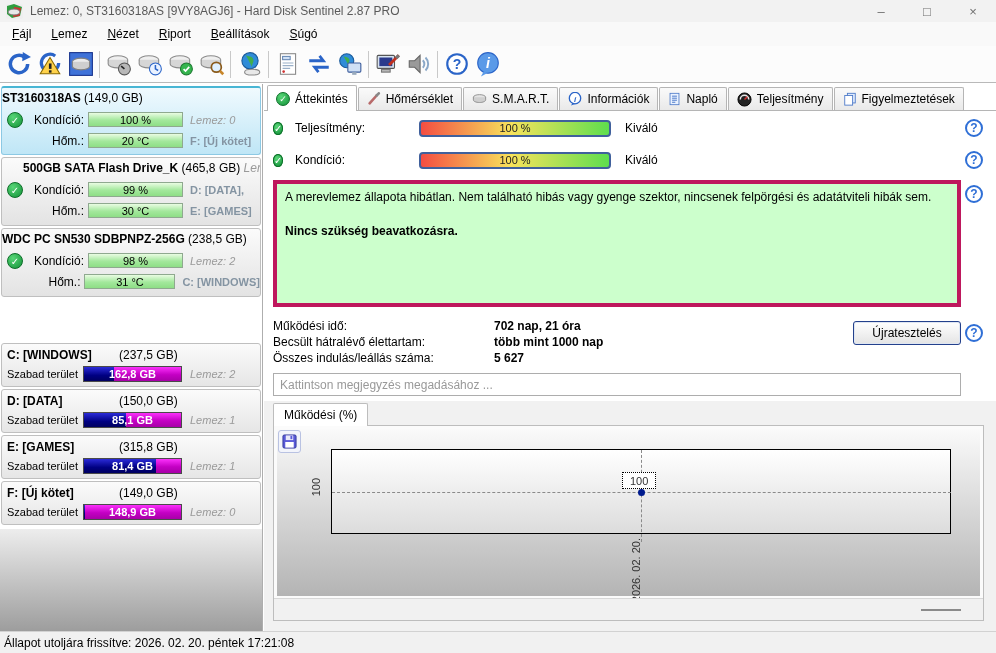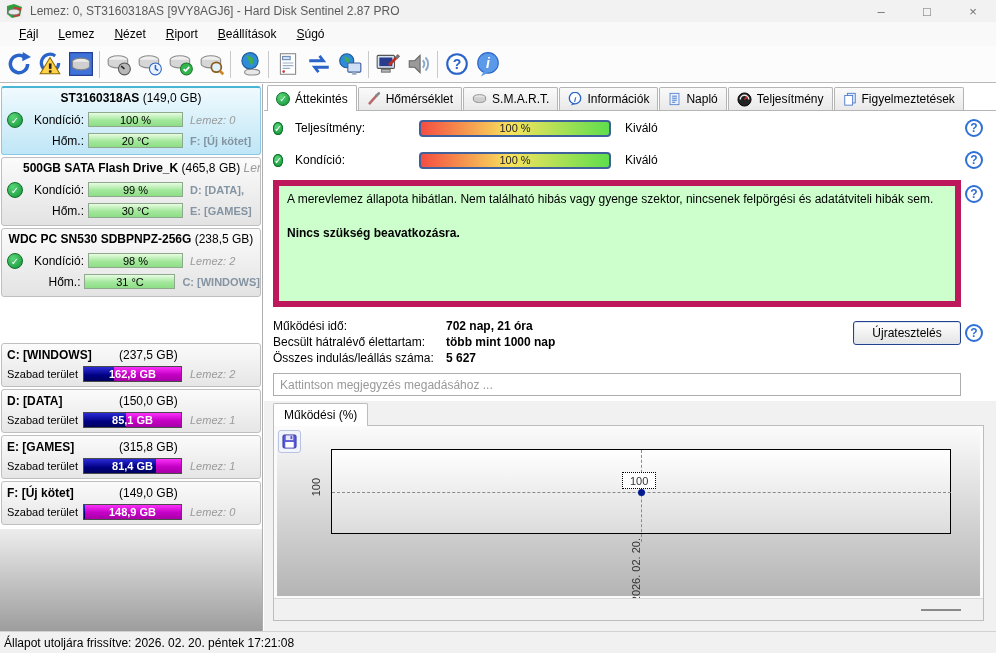--- a/index.html
+++ b/index.html
@@ -7,35 +7,35 @@
   #app { position:relative; width:996px; height:653px; background:#fff; overflow:hidden; font-size:12px; color:#000; }
 
   
   .titlebar { position:absolute; top:0; left:0; right:0; height:22px; background:#f2f2f2; display:flex; align-items:center; }
   .app-icon { width:17px; height:15px; margin:0 7px 0 6px; }
   .title-text { color:#5a5a5a; font-size:12px; white-space:nowrap; }
   .win-controls { margin-left:auto; display:flex; height:100%; }
   .win-btn { width:46px; height:100%; display:flex; align-items:center; justify-content:center; color:#707070; font-size:13px; cursor:default; }
 
   
-  .menubar { position:absolute; top:22px; left:0; right:0; height:24px; background:#f9f9f9; display:flex; align-items:center; padding-left:9px; }
+  .menubar { position:absolute; top:22px; left:0; right:0; height:24px; background:#f9f9f9; display:flex; align-items:center; padding-left:2px; }
   .menu-item { display:inline-block; padding:3px 10px; font-size:12px; }
   .menu-item::first-letter { text-decoration:underline; }
 
   
   .toolbar { position:absolute; top:46px; left:0; right:0; height:37px; background:#fcfcfc; border-bottom:1px solid #b9b9b9; display:flex; align-items:center; padding-left:3px; }
   .tool-btn { width:31px; height:31px; display:flex; align-items:center; justify-content:center; }
   .tool-sep { width:1px; height:27px; background:#c9c9c9; margin:0 3px; }
 
   
   .sidebar { position:absolute; top:84px; left:0; width:263px; bottom:22px; background:#fff; border-right:1px solid #aeaeae; padding-top:2px; }
 
   .disk-item { position:relative; height:69px; margin:0 1px 2px 1px; border:1px solid #bfbfbf; border-radius:3px; background:linear-gradient(#fbfbfb,#e3e3e3); overflow:hidden; }
   .disk-item.selected { background:linear-gradient(#f0fafe,#bfe6f6); border-color:#8cc9e4; border-top:2px solid #49b6d4; }
-  .disk-title { height:21px; line-height:21px; text-align:center; white-space:nowrap; overflow:hidden; font-size:12px; }
+  .disk-title { height:21px; line-height:21px; text-align:left; white-space:nowrap; overflow:hidden; font-size:12px; }
   .disk-title.left { text-align:left; padding-left:21px; }
   .disk-title b { font-weight:bold; }
   .disk-title .suffix { color:#9a9a9a; font-style:italic; }
   .disk-row { display:flex; align-items:center; height:21px; padding-left:2px; white-space:nowrap; overflow:hidden; }
   .disk-row .ic { width:22px; display:flex; justify-content:center; }
   .disk-row .lbl { width:58px; text-align:right; margin-right:4px; }
   .gbar { width:95px; height:15px; border:1px solid #8fa98f; background:linear-gradient(#e9fce2,#a3e89c 55%, #8ede86); text-align:center; font-size:11px; line-height:14px; }
   .disk-row .rt { margin-left:7px; font-size:11px; }
   .rt.meta { color:#9a9a9a; font-style:italic; }
   .rt.vol { color:#8494a2; font-weight:bold; }
@@ -63,27 +63,27 @@
   .lower-bg { position:absolute; top:290px; left:0; right:0; bottom:0; background:#f1f1f1; }
 
   .meter-row { position:absolute; left:9px; height:20px; display:flex; align-items:center; }
   .meter-row .ic { width:22px; }
   .meter-row .mlabel { width:124px; }
   .meter { width:192px; height:17px; border:2px solid #40609c; border-radius:4px; background:linear-gradient(90deg,#f44d42,#f7e35c 48%,#5ede4e); text-align:center; font-size:11px; line-height:13px; color:#222; }
   .meter-row .rating { margin-left:14px; font-weight:normal; }
 
   .help { position:absolute; right:13px; width:18px; height:18px; border-radius:50%; border:2px solid #2f6fd6; background:#fff; color:#2f6fd6; font-weight:bold; font-size:12px; display:flex; align-items:center; justify-content:center; }
 
-  .green-box { position:absolute; top:69px; left:9px; width:688px; height:127px; background:#ccffcc; border:6px solid #be185d; padding:5px 8px; line-height:1.45; }
+  .green-box { position:absolute; top:69px; left:9px; width:688px; height:127px; background:#ccffcc; border:4px solid #be185d; padding:5px 8px; line-height:1.45; }
   .green-box .advice { margin-top:17px; font-weight:bold; }
 
   .info-rows { position:absolute; top:207px; left:9px; }
   .info-row { display:flex; height:16px; line-height:16px; }
   .info-row .il { width:173px; }
-  .info-row .iv { font-weight:bold; }
+  .info-row .iv { font-weight:bold;margin-left:48px; }
 
   .retest-btn { position:absolute; top:210px; left:589px; width:108px; height:24px; border:1px solid #24418c; border-radius:3px; background:linear-gradient(#ffffff,#e4e4e4); text-align:center; line-height:22px; box-shadow:0 0 0 1px #dfe6f2 inset; }
 
   .comment-input { position:absolute; top:262px; left:9px; width:688px; height:23px; border:1px solid #adadad; padding:0 6px; font-family:"Liberation Sans",sans-serif; font-size:12px; background:#fff; }
   .comment-input::placeholder { color:#999; }
 
   .chart-tab { position:absolute; top:292px; left:9px; height:23px; padding:0 10px; background:#fff; border:1px solid #bdbdbd; border-bottom:none; border-radius:2px 2px 0 0; line-height:22px; z-index:2; }
   .chart-panel { position:absolute; top:314px; left:9px; width:711px; height:196px; border:1px solid #bdbdbd; background:#fbfbfb; }
   .chart-canvas { position:absolute; left:3px; right:3px; top:3px; bottom:24px; background:linear-gradient(#fafafa,#b4b4b4); }
   .save-btn { position:absolute; top:4px; left:4px; width:23px; height:23px; background:#f2f4fb; border:1px solid #b9c2e2; border-radius:3px; display:flex; align-items:center; justify-content:center; z-index:3; }

